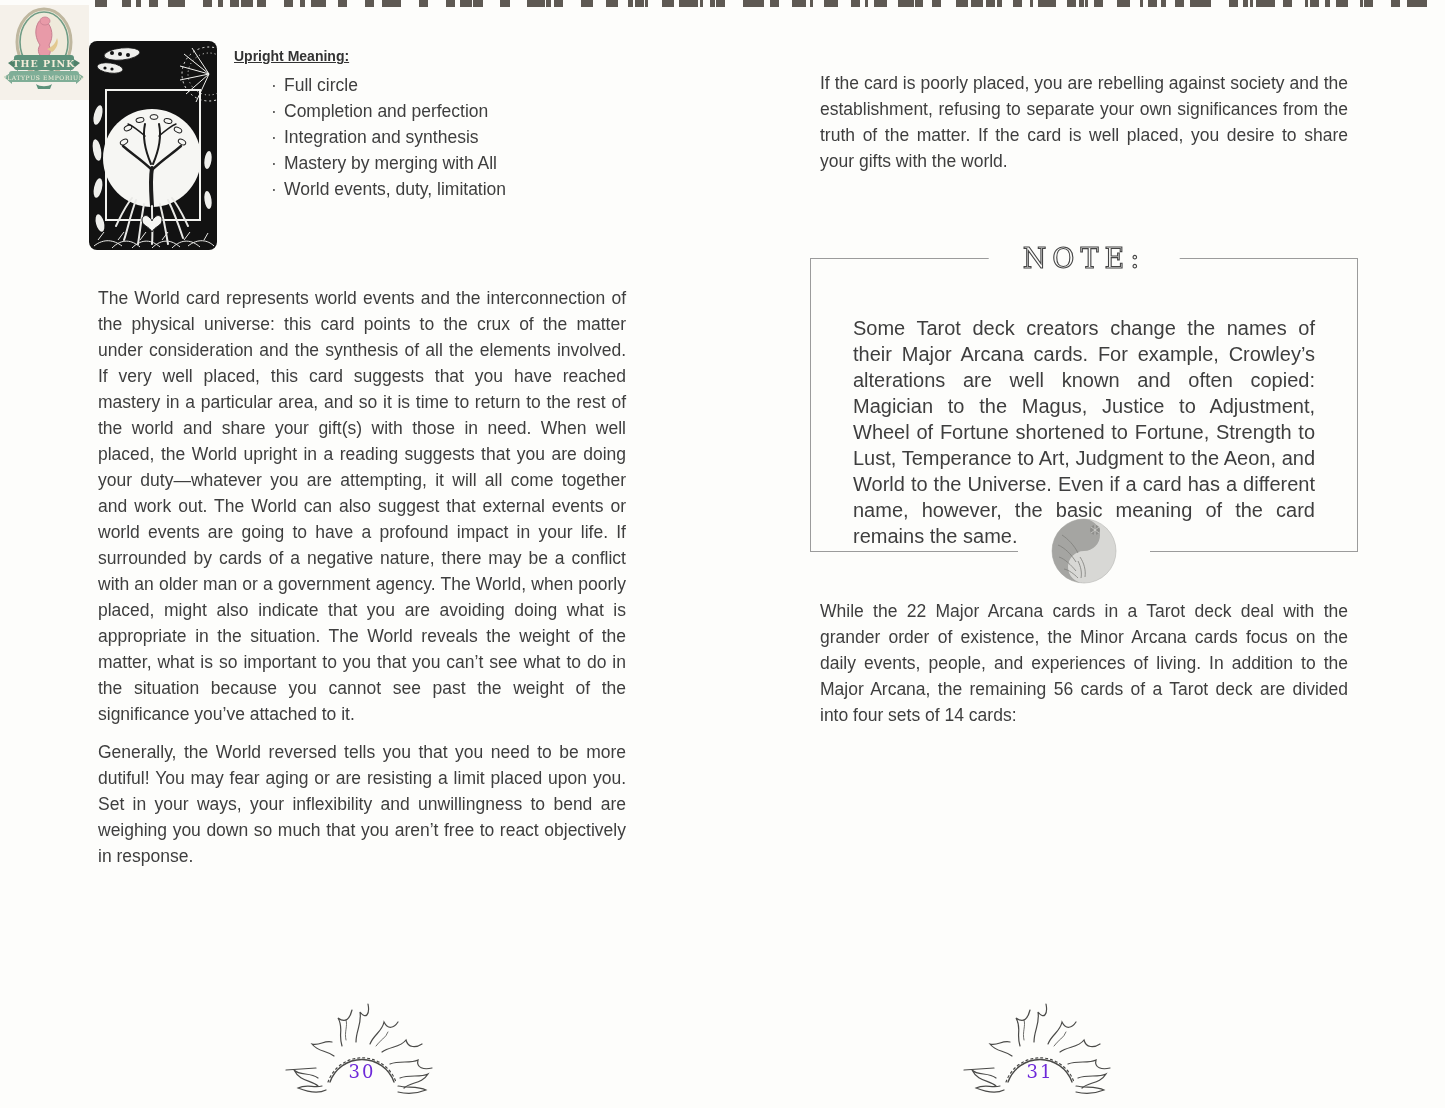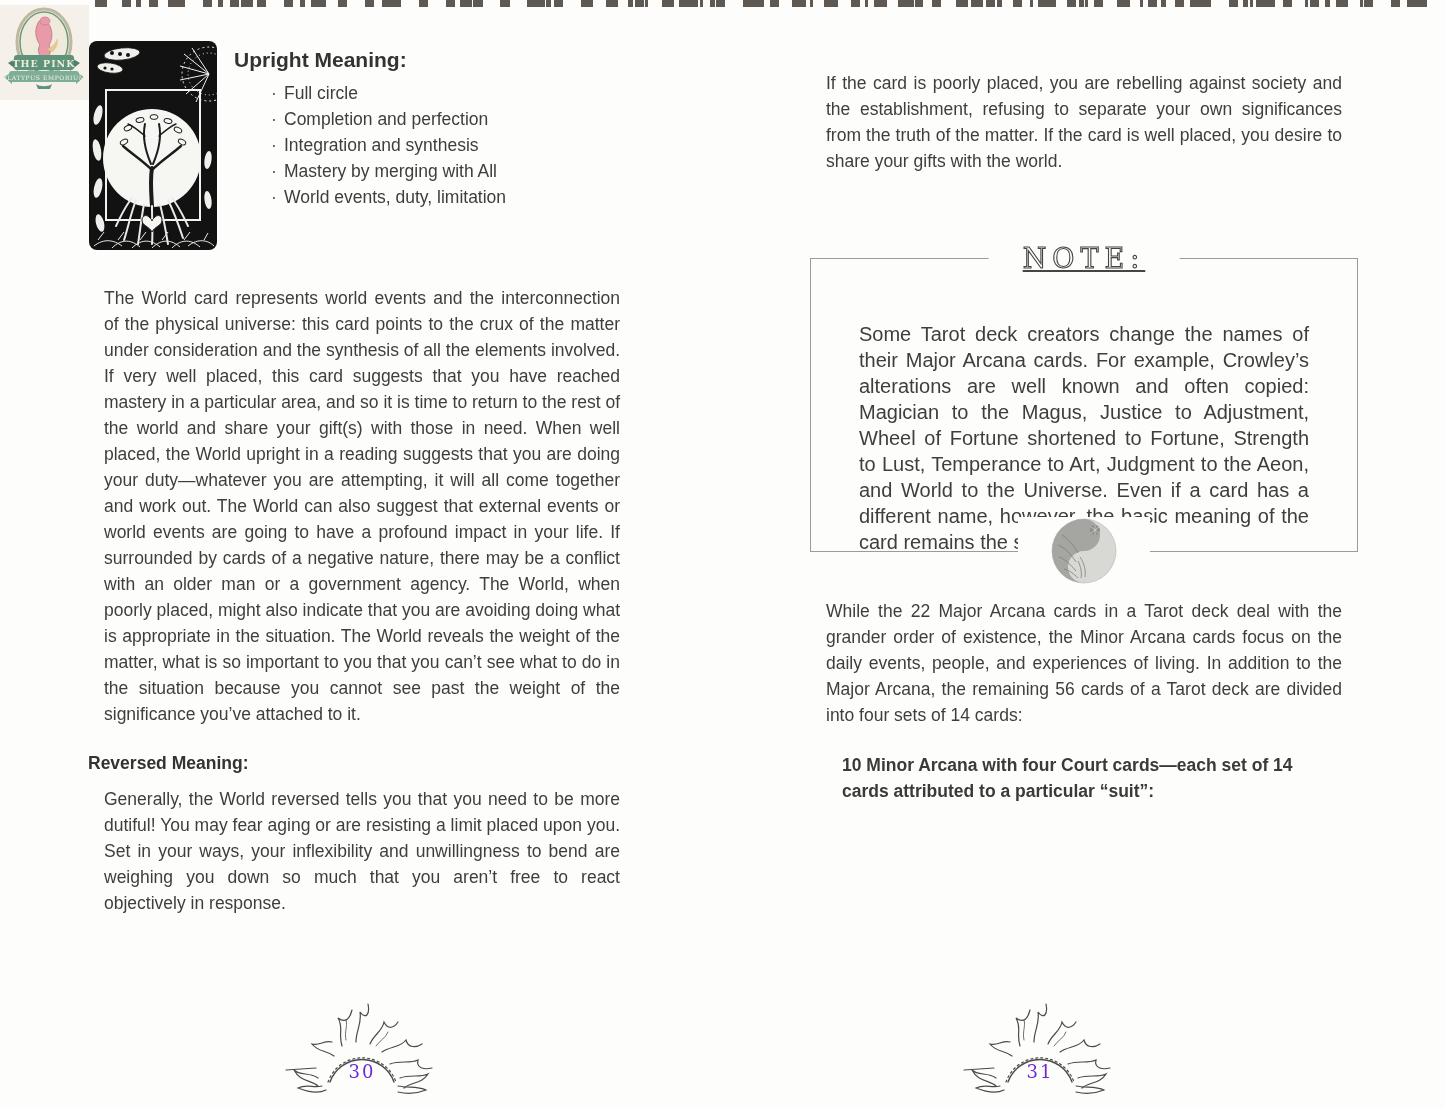--- a/index.html
+++ b/index.html
@@ -32,45 +32,45 @@
   }
   .chapter-title .num{margin-right:26px;}
   .subtitle{
     margin-top:16px;text-align:center;
     font-size:26px;letter-spacing:9px;color:#3a3a3a;font-weight:500;
   }
 
   .card-row{display:flex;margin-top:40px;}
   .card-art{flex:0 0 130px;}
   .upright{margin-left:16px;padding-top:8px;}
-  .meaning-heading{font-size:21px;font-weight:600;color:#333;}
+  .meaning-heading{font-size:14px;font-weight:600;color:#333;text-decoration:underline;}
   .bullets{margin-top:8px;}
   .bullet-row{display:flex;font-size:17.5px;line-height:26px;color:#3e3e3e;}
   .bullet-dot{width:16px;text-align:center;margin-left:32px;color:#555;}
   .bullet-text{margin-left:2px;}
 
   .body-par{
     font-size:17.5px;line-height:26px;color:#3e3e3e;
-    text-align:justify;margin:16px;
+    text-align:justify;margin:10px;
   }
   .lp-body1{margin-top:30px;}
   .lp-revhead{margin-top:26px;font-size:17.5px;font-weight:600;color:#333;}
   .lp-body2{margin-top:12px;}
 
   .rp-intro{margin-top:70px;}
 
   .note-box{
     position:relative;margin-top:84px;height:294px;
     border:1px solid #9b9b9b;box-sizing:border-box;
   }
   .note-label{
     position:absolute;top:-16px;left:50%;transform:translateX(-50%);
     background:#fdfdfb;padding:0 34px;
     font-family:"DejaVu Serif", serif;font-size:27px;letter-spacing:6px;
-    color:#454545;white-space:nowrap;text-decoration:underline;
+    color:#454545;white-space:nowrap;
   }
   @supports (-webkit-text-stroke: 1px black){
     .note-label{color:#fbfbf9;-webkit-text-stroke:1.1px #454545;}
   }
   .note-body{
     position:absolute;left:32px;right:32px;top:46px;
     font-size:20px;line-height:26px;color:#3e3e3e;text-align:justify;
   }
   .note-circle{
     position:absolute;left:50%;bottom:-34px;transform:translateX(-50%);
@@ -241,21 +241,20 @@
         <div class="bullet-row">
           <span class="bullet-dot">·</span>
           <span class="bullet-text">World events, duty, limitation</span>
         </div>
       </div>
     </div>
   </div>
 
   <p class="body-par lp-body1">The World card represents world events and the interconnection of the physical universe: this card points to the crux of the matter under consideration and the synthesis of all the elements involved. If very well placed, this card suggests that you have reached mastery in a particular area, and so it is time to return to the rest of the world and share your gift(s) with those in need. When well placed, the World upright in a reading suggests that you are doing your duty—whatever you are attempting, it will all come together and work out. The World can also suggest that external events or world events are going to have a profound impact in your life. If surrounded by cards of a negative nature, there may be a conflict with an older man or a government agency. The World, when poorly placed, might also indicate that you are avoiding doing what is appropriate in the situation. The World reveals the weight of the matter, what is so important to you that you can’t see what to do in the situation because you cannot see past the weight of the significance you’ve attached to it.</p>
 
-  <div class="lp-revhead">Reversed Meaning:</div>
   <p class="body-par lp-body2">Generally, the World reversed tells you that you need to be more dutiful! You may fear aging or are resisting a limit placed upon you. Set in your ways, your inflexibility and unwillingness to bend are weighing you down so much that you aren’t free to react objectively in response.</p>
 </div>
 
 <div class="col col-right">
 
   <p class="body-par rp-intro">If the card is poorly placed, you are rebelling against society and the establishment, refusing to separate your own significances from the truth of the matter. If the card is well placed, you desire to share your gifts with the world.</p>
 
   <div class="note-box">
     <div class="note-label">NOTE:</div>
     <p class="note-body body-par">Some Tarot deck creators change the names of their Major Arcana cards. For example, Crowley’s alterations are well known and often copied: Magician to the Magus, Justice to Adjustment, Wheel of Fortune shortened to Fortune, Strength to Lust, Temperance to Art, Judgment to the Aeon, and World to the Universe. Even if a card has a different name, however, the basic meaning of the card remains the same.</p>
@@ -277,21 +276,20 @@
             <line x1="49" y1="10" x2="41" y2="16"></line>
             <line x1="45" y1="8" x2="45" y2="18"></line>
         </g>
       </svg>
     </div>
   </div>
 
 
   <p class="body-par rp-body1">While the 22 Major Arcana cards in a Tarot deck deal with the grander order of existence, the Minor Arcana cards focus on the daily events, people, and experiences of living. In addition to the Major Arcana, the remaining 56 cards of a Tarot deck are divided into four sets of 14 cards:</p>
 
-  <p class="rp-body2">10 Minor Arcana with four Court cards—each set of 14 cards attributed to a particular “suit”:</p>
 </div>
 
 <div class="page-footer pf-left">
   <svg width="160" height="110" viewBox="0 0 160 110">
     <g stroke="#4a4a48" stroke-width="1.2" fill="none" stroke-linecap="round">
       <path d="M4,80 L34,78"></path>
       <path d="M48,92 A34,34 0 0 1 112,92" stroke-width="1.4"></path>
       <path d="M46,92 A36,36 0 0 1 114,92" stroke-dasharray="2 3"></path>
       <path d="M52,66 C44,60 36,62 30,54 C38,56 42,50 50,52"></path>
       <path d="M60,56 C56,44 62,38 56,28 C64,34 68,28 70,20"></path>

